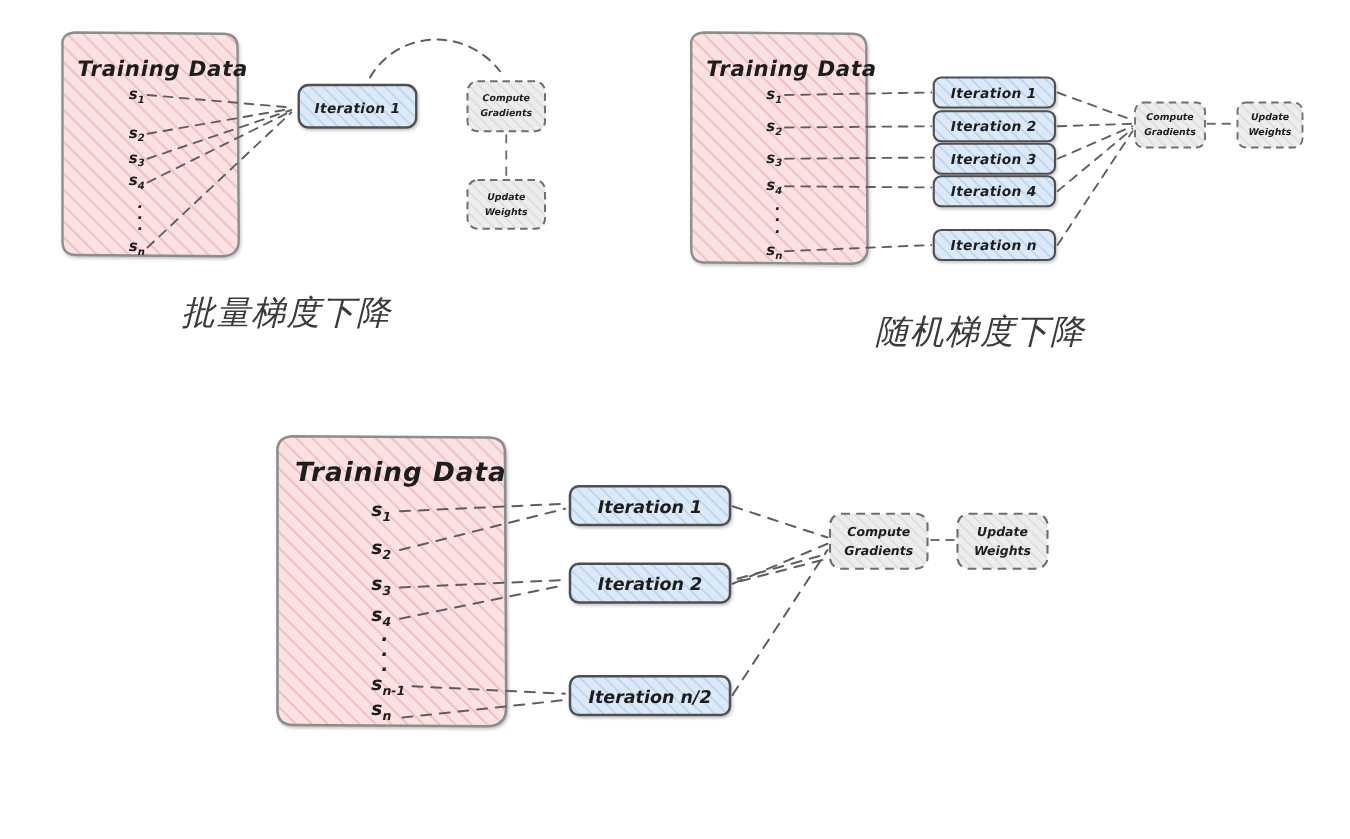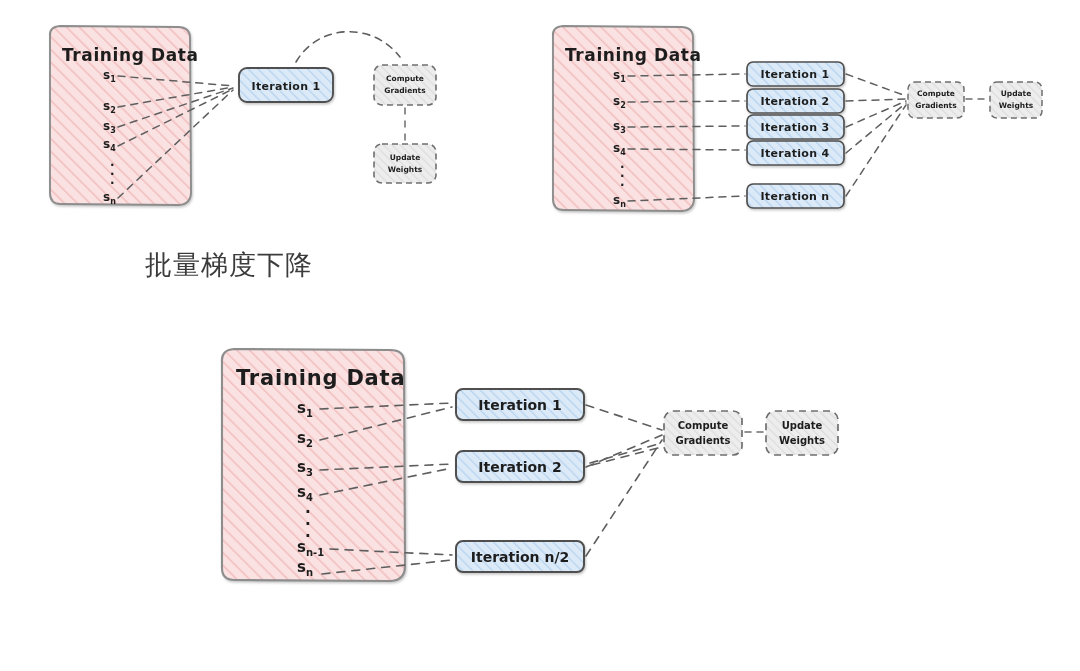--- a/index.html
+++ b/index.html
@@ -7,33 +7,32 @@
     background: #ffffff;
   }
   body {
     width: 1080px; height: 671px;
     position: relative;
     font-family: "DejaVu Sans", sans-serif;
     overflow: hidden;
   }
   .stage {
     position: absolute; left: 0; top: 0;
-    width: 1080px; height: 481px;
+    width: 1080px; height: 481px; font-style: italic;
   }
   svg.diagram {
     position: absolute; left: 0; top: 0;
     width: 1080px; height: 671px;
   }
   .caption {
     position: absolute;
     font-family: "Liberation Sans", sans-serif;
     color: #3b3b3b;
     white-space: nowrap;
     letter-spacing: 1px;
-    margin-top: 15px;
   }
   #cap1 { left: 145px; top: 232px; font-size: 27px; }
   #cap2 { left: 700px; top: 247px; font-size: 27px; }
   #cap3 { left: 413px; top: 597px; font-size: 29px; }
 
   .hand {
     font-family: "DejaVu Sans", sans-serif;
     fill: #1d1d1d;
     font-weight: 700;
   }
@@ -245,14 +244,15 @@
 
       <g>
         <rect x="766" y="411" width="72" height="44" rx="9" ry="9" fill="url(#grayHatch)" stroke="#6f6f6f" stroke-width="1.7" stroke-dasharray="7 5"></rect>
         <text class="hand" style="font-size:10px;font-weight:700;" x="802" y="429" text-anchor="middle">Update</text>
         <text class="hand" style="font-size:10px;font-weight:700;" x="802" y="444" text-anchor="middle">Weights</text>
       </g>
     </g>
   </svg>
 
   <div class="caption" id="cap1">批量梯度下降</div>
+  <div class="caption" id="cap2">随机梯度下降</div>
 
 </div>
 
 </body></html>

